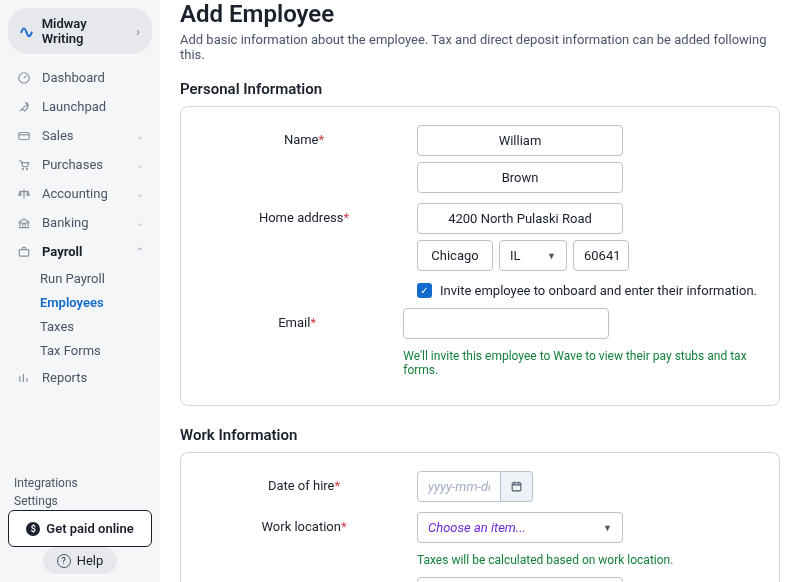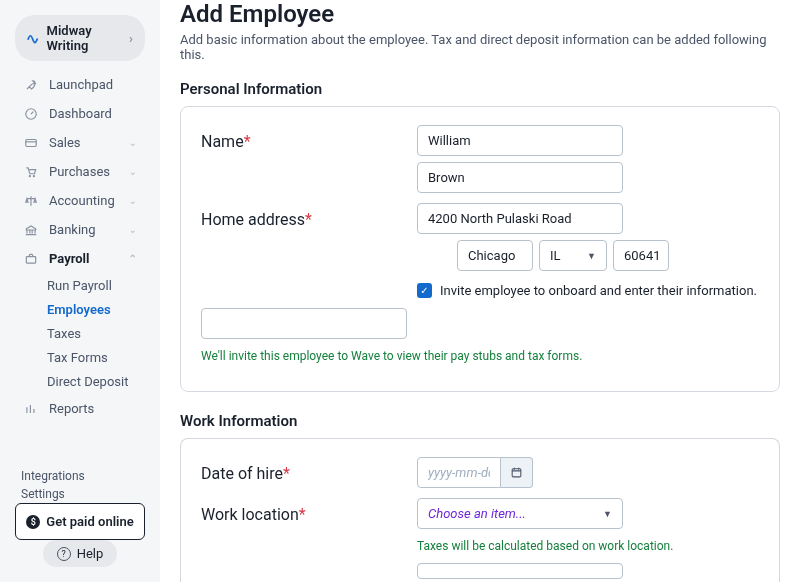--- a/index.html
+++ b/index.html
@@ -1,17 +1,17 @@
 <!DOCTYPE html>
 <html><head>
 <meta charset="utf-8">
 <style>
 * { box-sizing: border-box; margin: 0; padding: 0; font-family: -apple-system, BlinkMacSystemFont, "Segoe UI", Roboto, sans-serif; }
 body { background: #fff; color: #1a202c; font-size: 13px; display: flex; }
-.sidebar { width: 160px; background: #f5f6f7; height: 582px; padding: 15px; display: flex; flex-direction: column; }
+.sidebar { width: 160px; background: #f5f6f7; height: 582px; padding: 8px; display: flex; flex-direction: column; }
 .brand { display: flex; align-items: center; gap: 6px; background: #e6e8eb; border-radius: 20px; padding: 8px 12px; font-weight: 600; font-size: 13px; color: #1a202c; }
 .brand svg { width: 16px; height: 16px; }
 .brand .chevron { margin-left: auto; color: #8892a0; }
 .nav { margin-top: 10px; display: flex; flex-direction: column; gap: 2px; flex: 1; overflow: hidden; }
 .nav-item { display: flex; align-items: center; gap: 10px; padding: 6px 8px; color: #4a5568; font-size: 13px; cursor: pointer; border-radius: 6px; }
 .nav-item .icon { width: 16px; display: flex; justify-content: center; color: #8892a0; }
 .nav-item .chev { margin-left: auto; color: #b8c0cc; font-size: 10px; }
 .nav-item.bold { font-weight: 700; color: #1a202c; }
 .subnav { padding-left: 26px; display: flex; flex-direction: column; gap: 1px; }
 .sub-item { padding: 4px 6px; color: #4a5568; font-size: 13px; cursor: pointer; }
@@ -19,25 +19,25 @@
 .sidebar-bottom { margin-top: auto; display: flex; flex-direction: column; }
 .sidebar-bottom .link { font-size: 12px; color: #4a5568; padding: 2px 6px; cursor: pointer; }
 .paid-btn { border: 1.5px solid #1a202c; border-radius: 6px; padding: 10px; display: flex; align-items: center; justify-content: center; gap: 6px; font-weight: 600; font-size: 13px; cursor: pointer; background: #fff; }
 .help-btn { align-self: center; background: #e6e8eb; border-radius: 20px; padding: 6px 14px; display: flex; align-items: center; gap: 6px; font-size: 13px; cursor: pointer; color: #1a202c; }
 .main { flex: 1; padding: 0 20px 20px 20px; overflow-y: auto; height: 582px; }
 h1 { font-size: 24px; font-weight: 600; color: #1a202c; margin-bottom: 4px; }
 .subtitle { color: #4a5568; font-size: 13px; margin-bottom: 18px; }
 .section-title { font-size: 15px; font-weight: 600; color: #1a202c; margin-bottom: 8px; }
 .card { border: 1px solid #d4d9e0; border-radius: 8px; padding: 18px 20px; margin-bottom: 20px; }
 .row { display: flex; align-items: flex-start; margin-bottom: 10px; }
-.label { width: 216px; text-align: left; padding-right: 10px; padding-top: 7px; font-size: 16px; color: #1a202c; }
+.label { width: 216px; text-align: center; padding-right: 10px; padding-top: 7px; font-size: 13px; color: #1a202c; }
 .req { color: #d73a49; }
 .fields { display: flex; flex-direction: column; gap: 6px; }
 .hstack { display: flex; gap: 6px; }
-input[type=text] { border: 1px solid #b8c2cc; border-radius: 4px; padding: 7px 10px; font-size: 13px; color: #1a202c; width: 206px; }
+input[type=text] { border: 1px solid #b8c2cc; border-radius: 4px; padding: 7px 10px; font-size: 13px; color: #1a202c; width: 206px; text-align: center; }
 input.sm { width: 100px; }
 .select { border: 1px solid #b8c2cc; border-radius: 4px; padding: 7px 10px; font-size: 13px; display: flex; align-items: center; gap: 6px; background: #fff; cursor: pointer; }
 .select .val { flex: 1; }
 .select .caret { color: #4a5568; font-size: 9px; }
 .select.placeholder .val { color: #6d28d9; font-style: italic; }
 .select.w200 { width: 206px; }
 .select.w64 { width: 68px; justify-content: flex-end; }
 .checkbox-row { display: flex; align-items: center; gap: 8px; padding-top: 6px; }
 .checkbox { width: 15px; height: 15px; background: #136acd; border-radius: 3px; display: flex; align-items: center; justify-content: center; color: #fff; font-size: 10px; }
 .helper { font-size: 12px; color: #15803d; margin-top: 4px; }
@@ -55,33 +55,33 @@
         <path d="M2 14c3-8 5-8 8 0s5 8 8 0" stroke="#1c6dd0" stroke-width="3" stroke-linecap="round"></path>
       </svg>
     <span>Midway Writing</span>
     <span class="chevron">›</span>
   </div>
 
   <div class="nav">
     <div class="nav-item">
       <span class="icon">
           <svg width="14" height="14" viewBox="0 0 24 24" fill="none" stroke="currentColor" stroke-width="2">
-            <path d="M5 19l4-4m6-10c3 0 4 1 4 4 0 5-6 10-6 10l-4-4s5-6 10-6z"></path>
-          </svg>
-        </span>
-      <span>Launchpad</span>
-    </div>
-    <div class="nav-item">
-      <span class="icon">
-          <svg width="14" height="14" viewBox="0 0 24 24" fill="none" stroke="currentColor" stroke-width="2">
             <circle cx="12" cy="12" r="9"></circle>
             <path d="M12 12l4-4"></path>
           </svg>
         </span>
       <span>Dashboard</span>
+    </div>
+    <div class="nav-item">
+      <span class="icon">
+          <svg width="14" height="14" viewBox="0 0 24 24" fill="none" stroke="currentColor" stroke-width="2">
+            <path d="M5 19l4-4m6-10c3 0 4 1 4 4 0 5-6 10-6 10l-4-4s5-6 10-6z"></path>
+          </svg>
+        </span>
+      <span>Launchpad</span>
     </div>
     <div class="nav-item">
       <span class="icon">
           <svg width="14" height="14" viewBox="0 0 24 24" fill="none" stroke="currentColor" stroke-width="2">
             <rect x="3" y="6" width="18" height="12" rx="2"></rect>
             <path d="M3 10h18"></path>
           </svg>
         </span>
       <span>Sales</span>
       <span class="chev">⌄</span>
@@ -123,21 +123,20 @@
           </svg>
         </span>
       <span>Payroll</span>
       <span class="chev">⌃</span>
     </div>
     <div class="subnav">
       <div class="sub-item">Run Payroll</div>
       <div class="sub-item active">Employees</div>
       <div class="sub-item">Taxes</div>
       <div class="sub-item">Tax Forms</div>
-      <div class="sub-item">Direct Deposit</div>
     </div>
     <div class="nav-item">
       <span class="icon">
           <svg width="14" height="14" viewBox="0 0 24 24" fill="none" stroke="currentColor" stroke-width="2">
             <path d="M5 19V9m6 10V5m6 14v-7"></path>
           </svg>
         </span>
       <span>Reports</span>
     </div>
     <div class="nav-item">
@@ -171,34 +170,35 @@
       <div class="fields">
         <input type="text" value="William" style="">
         <input type="text" value="Brown" style="">
       </div>
     </div>
     <div class="row">
       <div class="label"><span>Home address</span><span class="req">*</span></div>
       <div class="fields">
         <input type="text" value="4200 North Pulaski Road" style="">
         <div class="hstack">
-          <input class="sm" style="width: 76px; margin-left: 40px;" type="text" value="Chicago">
+          <input class="sm" style="width: 76px;" type="text" value="Chicago">
           <div class="select w64">
               <span class="val">IL</span>
               <span class="caret">▼</span>
             </div>
           <input class="sm" style="width: 56px;" type="text" value="60641">
         </div>
         <div class="checkbox-row">
           <div class="checkbox">✓</div>
           <span>Invite employee to onboard and enter their information.</span>
         </div>
       </div>
     </div>
     <div class="row">
+      <div class="label"><span>Email</span><span class="req">*</span></div>
       <div class="fields">
         <input type="text" style="">
         <div class="helper">We'll invite this employee to Wave to view their pay stubs and tax forms.</div>
       </div>
     </div>
   </div>
 
   <div class="section-title">Work Information</div>
   <div class="card" style="border-bottom:none;border-radius:8px 8px 0 0;padding-bottom:40px;">
     <div class="row">

